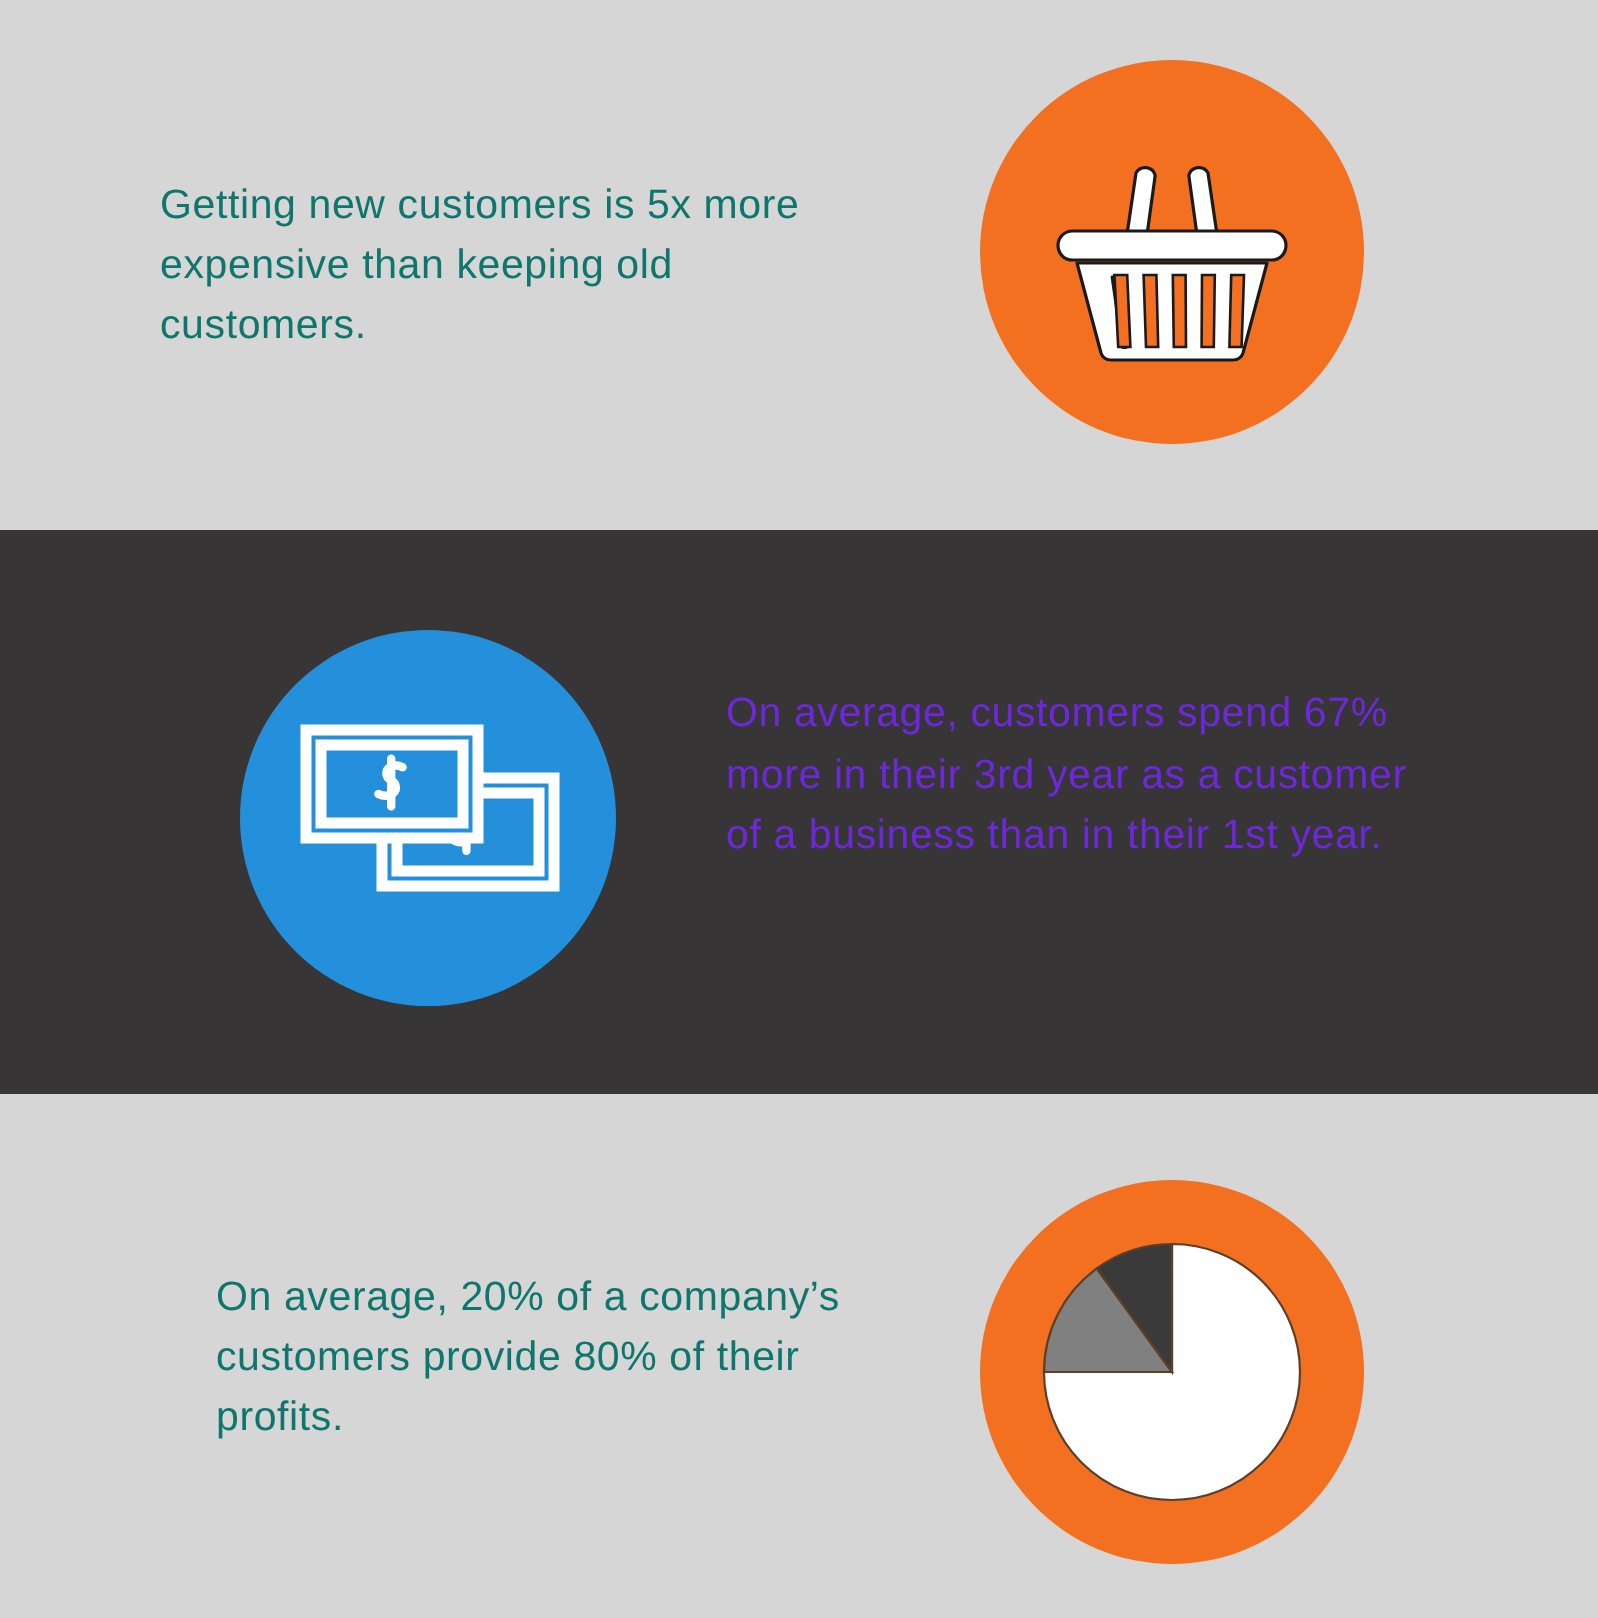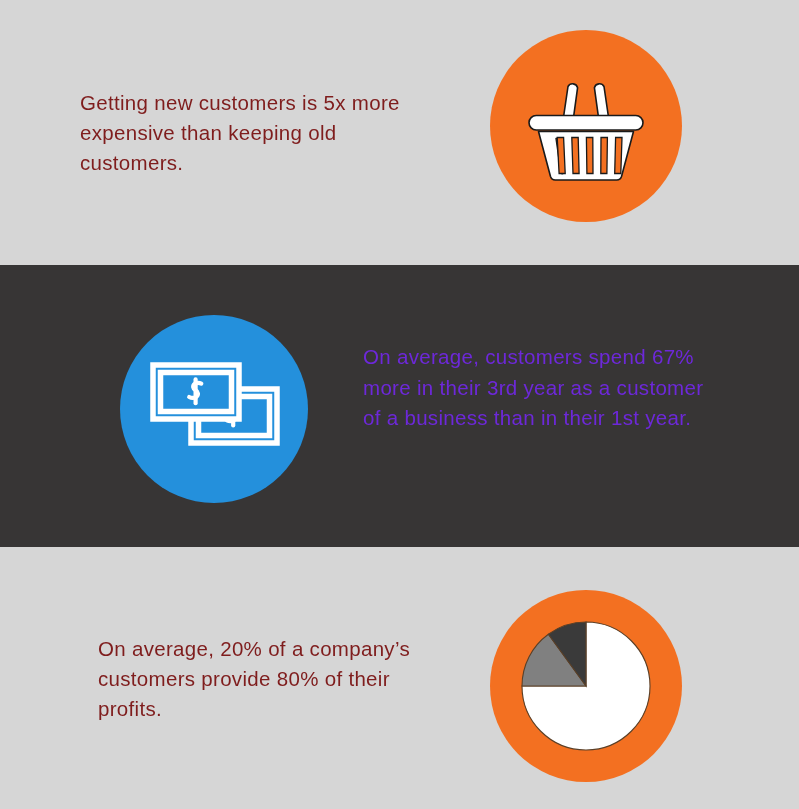--- a/index.html
+++ b/index.html
@@ -32,32 +32,32 @@
   .band-light-bottom{ top: 547px; height: 262px; background: #d6d6d6; }
 
   
   .stat-text {
     position: absolute;
     margin: 0;
     font-weight: 400;
     letter-spacing: 0.015em;
   }
   .stat-text-blue {
-    color: #7f1d1d;
+    color: #0f766e;
     font-size: 20.5px;
     line-height: 30px;
   }
   .stat-text-white {
     color: #6d28d9;
     font-size: 20.5px;
     line-height: 30.5px;
   }
   #stat-1-text { left: 80px;  top: 88px;  width: 350px; }
   #stat-2-text { left: 363px; top: 342px; width: 360px; }
-  #stat-3-text { left: 98px;  top: 634px; width: 350px; }
+  #stat-3-text { left: 108px;  top: 634px; width: 350px; }
 
   
   .circle {
     position: absolute;
     border-radius: 50%;
   }
   #basket-circle {
     left: 490px;
     top: 30px;
     width: 192px;

